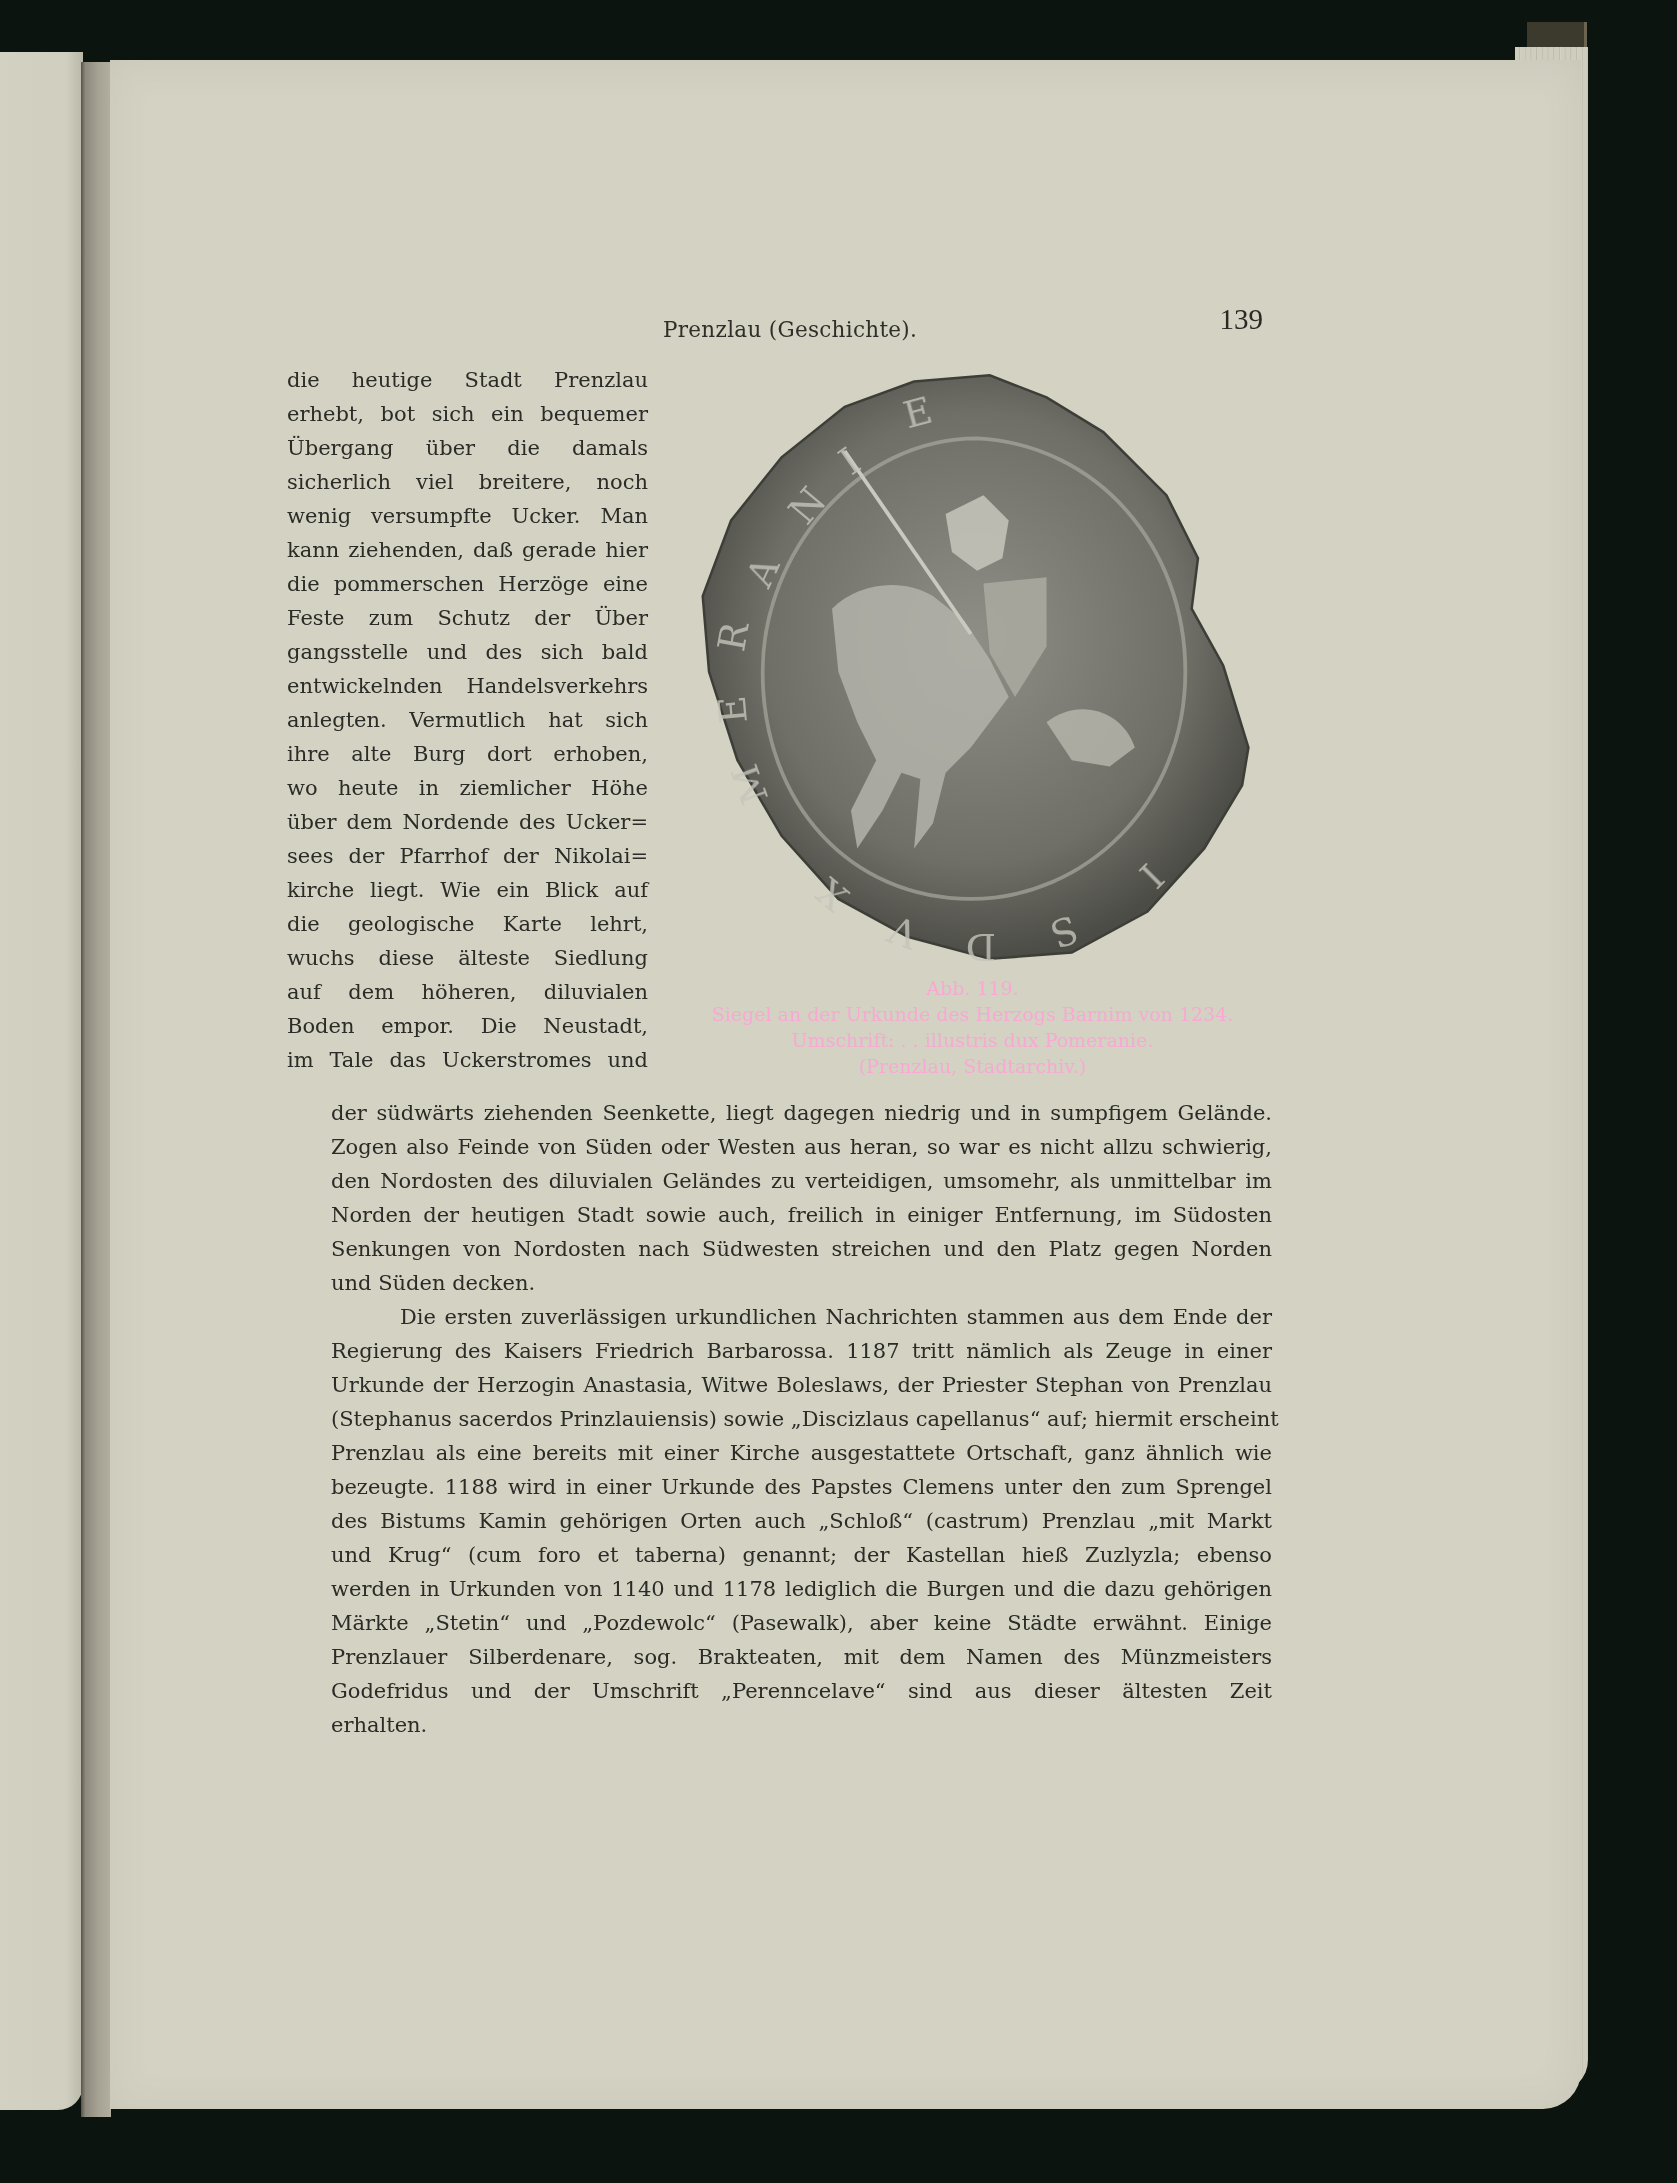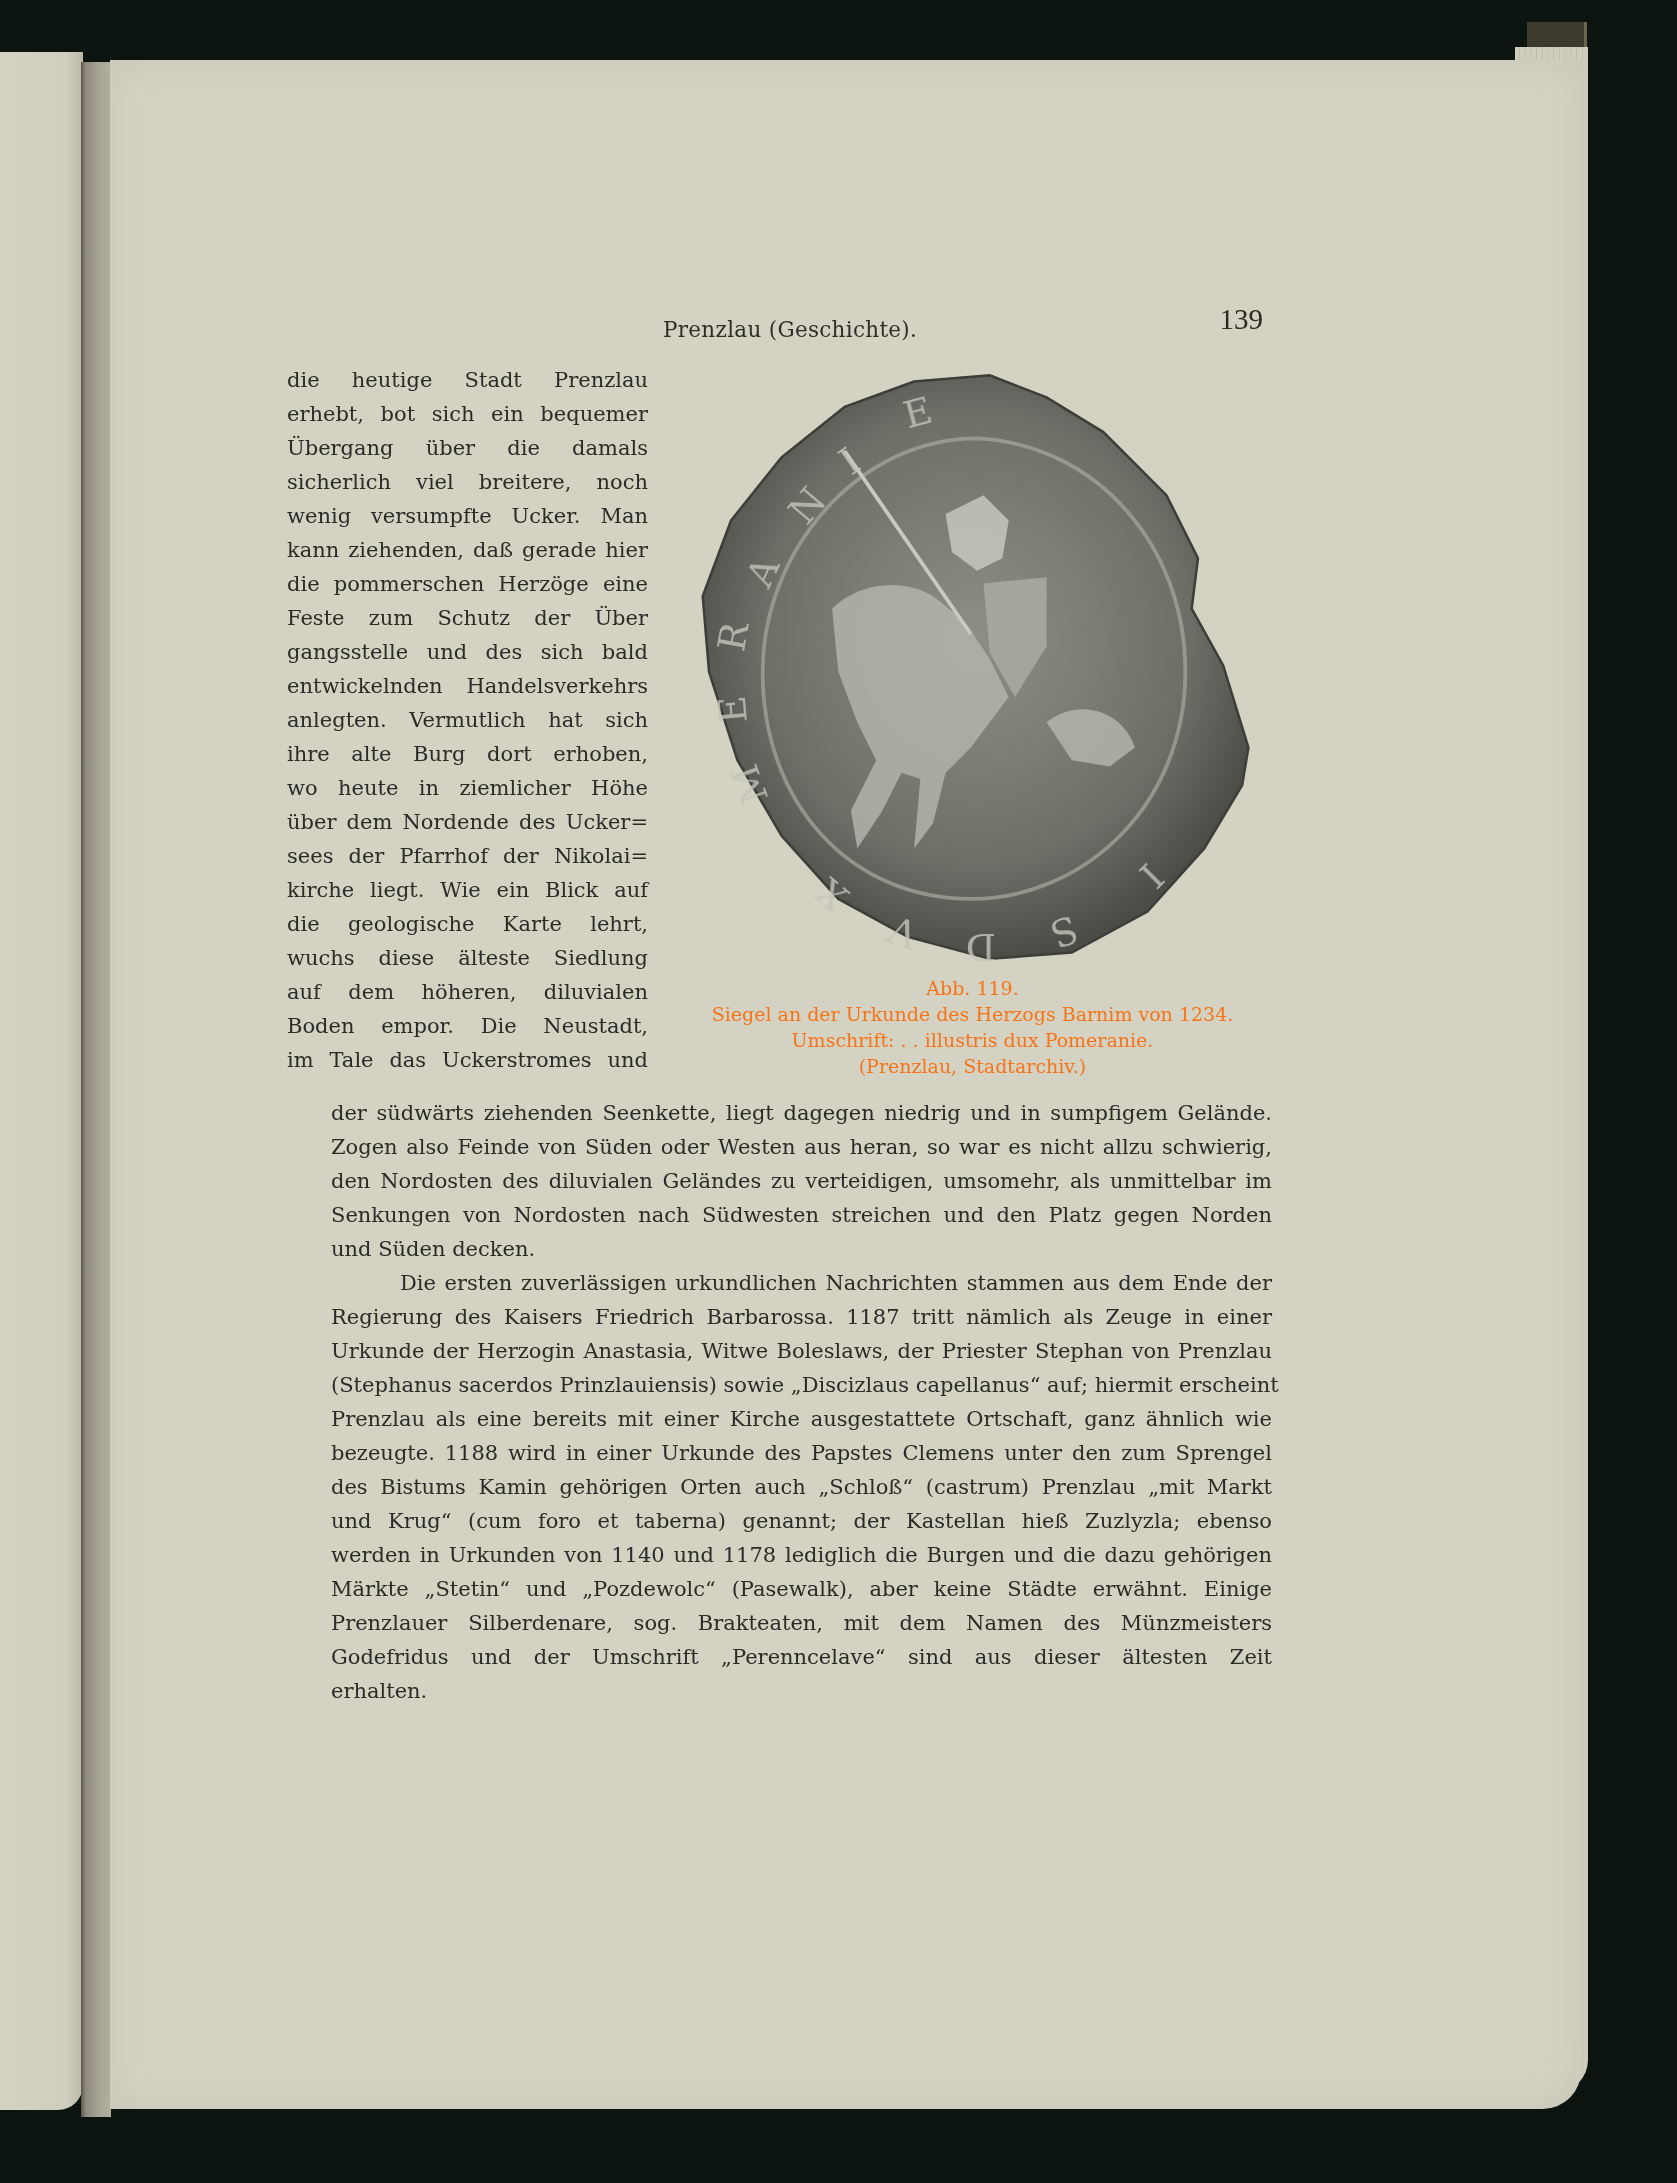--- a/index.html
+++ b/index.html
@@ -50,21 +50,21 @@
     font-family:"DejaVu Serif", serif; font-size:21px; line-height:34px;
     color:#2b2b27; text-align:justify;
   }
   .col-left .line { display:block; white-space:nowrap; text-align-last:justify; text-align:justify; }
   .seal {
     position:absolute; left:693px; top:369px; width:562px; height:593px;
   }
   .caption {
     position:absolute; left:682px; top:975px; width:581px;
     text-align:center; font-family:"DejaVu Serif", serif; font-size:19px;
-    line-height:26px; color:#f97316;
+    line-height:26px; color:#f9a8d4;
   }
   .full-text {
     position:absolute; left:287px; top:1096px; width:985px;
     font-family:"DejaVu Serif", serif; font-size:21px; line-height:34px;
     color:#2b2b27;
   }
   .full-text .line { display:block; white-space:nowrap; text-align:justify; text-align-last:justify;margin-left:44px; }
   .full-text .line.last { text-align-last:left; }
   .full-text .line.indent { padding-left:69px; }
 </style>
@@ -145,20 +145,21 @@
   <div>Abb. 119.</div>
   <div>Siegel an der Urkunde des Herzogs Barnim von 1234.</div>
   <div>Umschrift: . . illustris dux Pomeranie.</div>
   <div>(Prenzlau, Stadtarchiv.)</div>
 </div>
 
 <div class="full-text">
   <span class="line">der südwärts ziehenden Seenkette, liegt dagegen niedrig und in sumpfigem Gelände.</span>
   <span class="line">Zogen also Feinde von Süden oder Westen aus heran, so war es nicht allzu schwierig,</span>
   <span class="line">den Nordosten des diluvialen Geländes zu verteidigen, umsomehr, als unmittelbar im</span>
+  <span class="line">Norden der heutigen Stadt sowie auch, freilich in einiger Entfernung, im Südosten</span>
   <span class="line">Senkungen von Nordosten nach Südwesten streichen und den Platz gegen Norden</span>
   <span class="line last">und Süden decken.</span>
 
   <span class="line indent">Die ersten zuverlässigen urkundlichen Nachrichten stammen aus dem Ende der</span>
   <span class="line">Regierung des Kaisers Friedrich Barbarossa. 1187 tritt nämlich als Zeuge in einer</span>
   <span class="line">Urkunde der Herzogin Anastasia, Witwe Boleslaws, der Priester Stephan von Prenzlau</span>
   <span class="line">(Stephanus sacerdos Prinzlauiensis) sowie „Discizlaus capellanus“ auf; hiermit erscheint</span>
   <span class="line">Prenzlau als eine bereits mit einer Kirche ausgestattete Ortschaft, ganz ähnlich wie</span>
   <span class="line">bezeugte. 1188 wird in einer Urkunde des Papstes Clemens unter den zum Sprengel</span>
   <span class="line">des Bistums Kamin gehörigen Orten auch „Schloß“ (castrum) Prenzlau „mit Markt</span>

